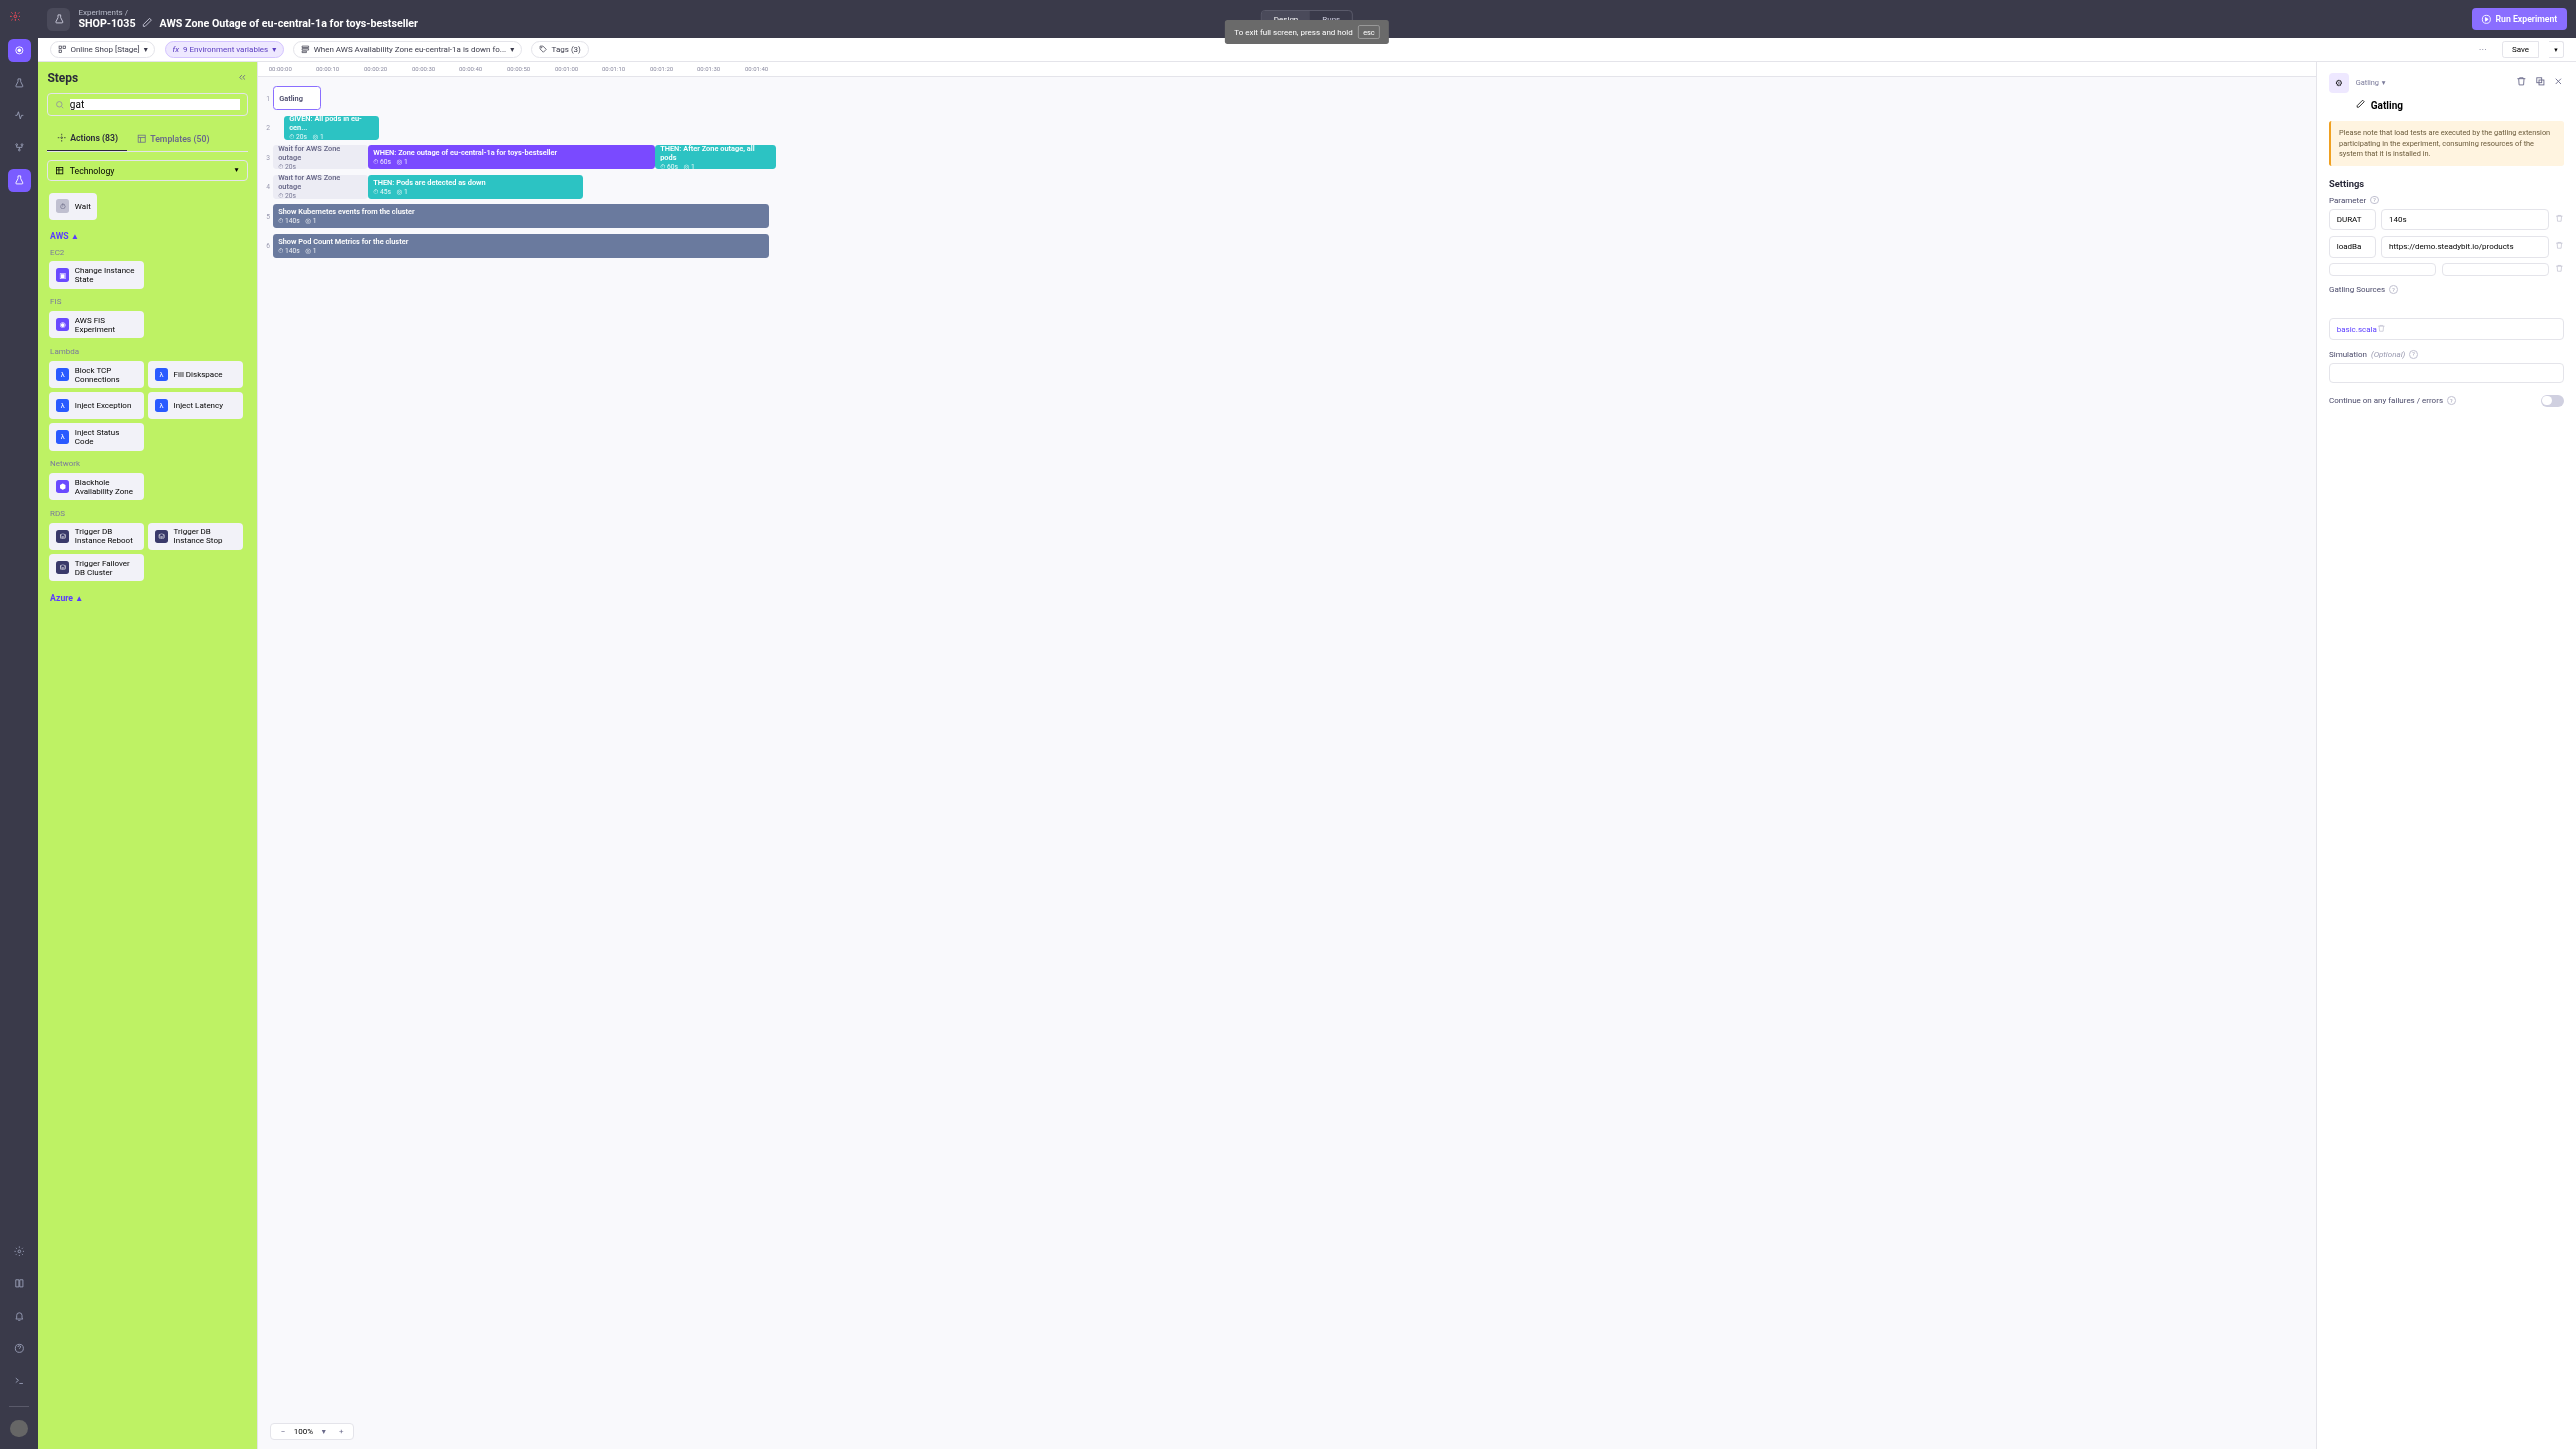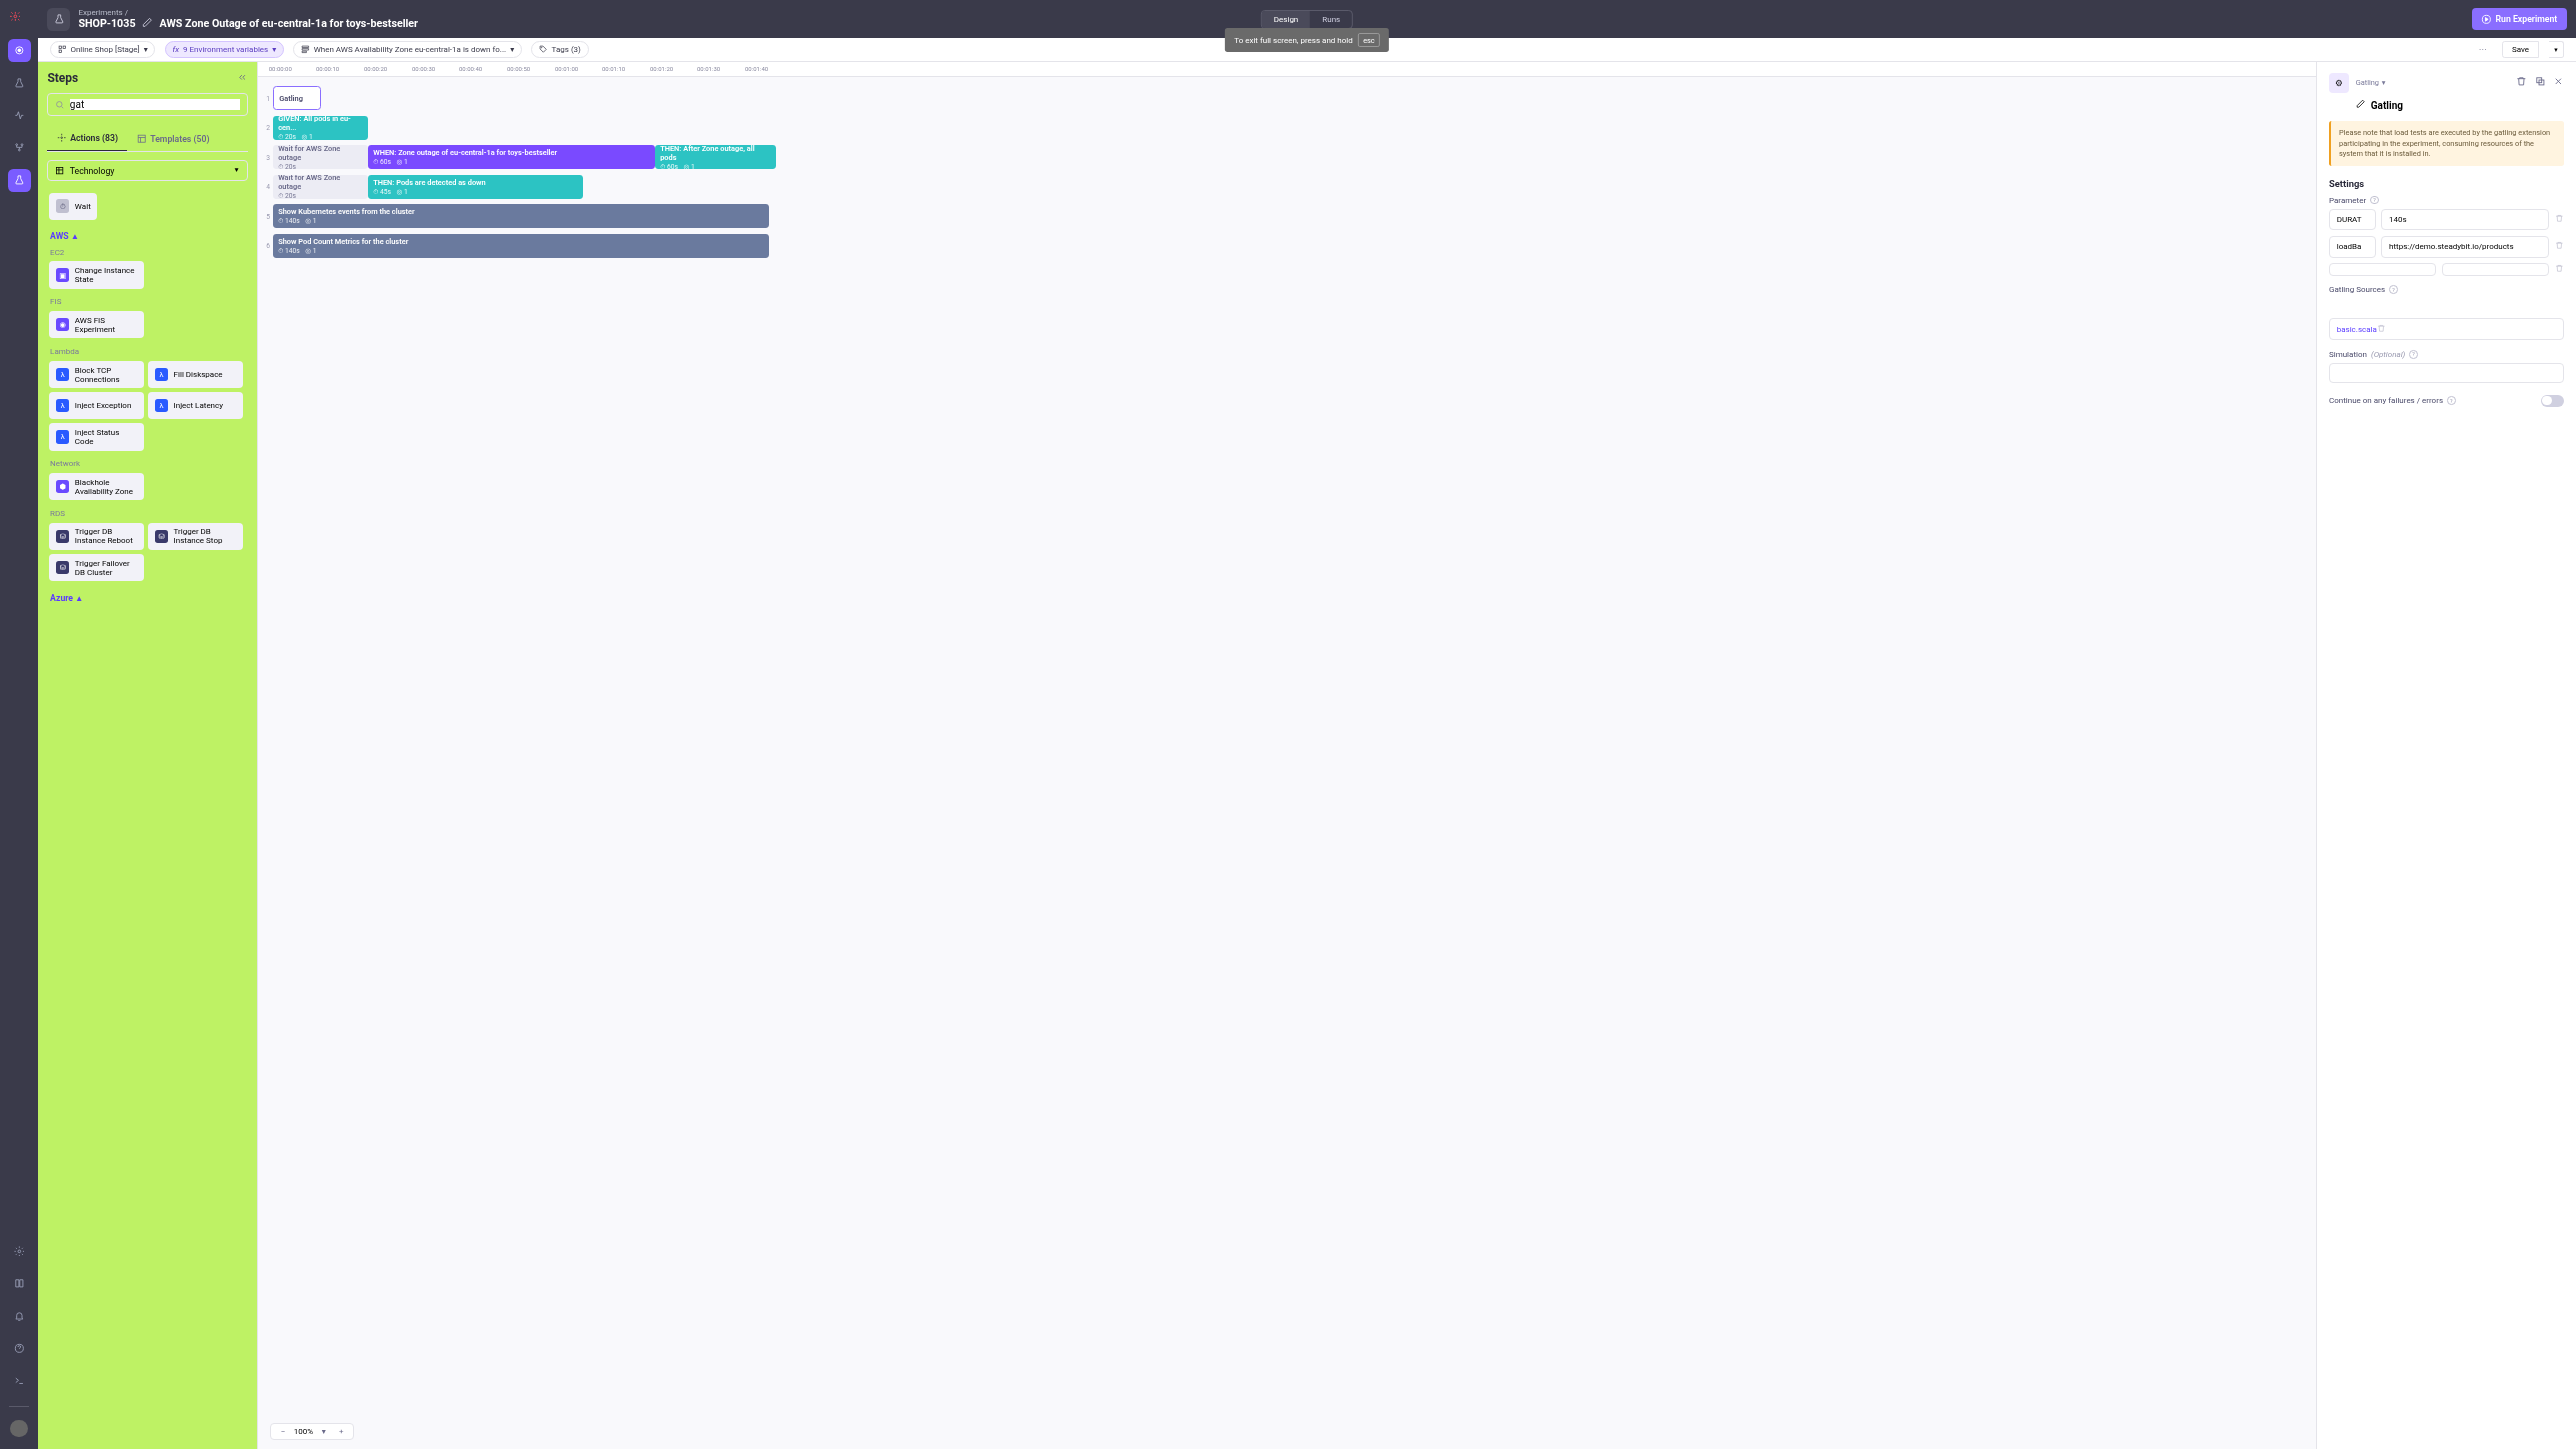--- a/index.html
+++ b/index.html
@@ -14,21 +14,21 @@
 .main { flex: 1; display: flex; flex-direction: column; }
 .header { height: 38px; background: #3a3a4a; color: #fff; display: flex; align-items: center; padding: 0 9.4px; gap: 8px; position: relative; }
 .header-icon-box { width: 23px; height: 23px; border-radius: 5.4px; background: #4a4a5a; display: flex; align-items: center; justify-content: center; }
 .header-breadcrumb { font-size: 8px; color: #b8bcca; }
 .header-title { font-size: 10.7px; font-weight: 700; display: flex; align-items: center; gap: 6.7px; }
 .header-edit { color: #cfcfe0; }
 .header-subtitle { font-size: 10.7px; font-weight: 700; }
 .header-tabs { position: absolute; left: 50%; transform: translateX(-50%); display: flex; border: 0.7px solid #5a5a6a; border-radius: 4px; overflow: hidden; }
 .header-tab { padding: 4px 12px; font-size: 8px; color: #cfcfe0; cursor: pointer; }
 .header-tab.active { background: #4a4a5a; color: #fff; }
-.fullscreen-hint { position: absolute; left: 50%; transform: translateX(-50%); top: 28px; background: #6a6a6a; color: #fff; font-size: 8px; padding: 5.4px 9.4px; border-radius: 2.7px; display: flex; align-items: center; gap: 5.4px; z-index: 100; text-align: right; }
+.fullscreen-hint { position: absolute; left: 50%; transform: translateX(-50%); top: 20px; background: #6a6a6a; color: #fff; font-size: 8px; padding: 5.4px 9.4px; border-radius: 2.7px; display: flex; align-items: center; gap: 5.4px; z-index: 100; text-align: right; }
 .fullscreen-hint kbd { border: 0.7px solid #999; padding: 1.3px 4px; border-radius: 2px; font-size: 7.4px; }
 .header-right { margin-left: auto; display: flex; align-items: center; gap: 6.7px; padding-left: 20px; }
 .btn-run { background: #8a6eff; color: #fff; border: none; padding: 5.4px 9.4px; border-radius: 4px; font-size: 8.7px; font-weight: 600; display: flex; align-items: center; gap: 4px; cursor: pointer; }
 .toolbar { height: 24px; background: #fff; border-bottom: 0.7px solid #e4e4ea; display: flex; align-items: center; padding: 0 12px; gap: 9.4px; font-size: 8px; color: #3a3a4a; }
 .toolbar-chip { display: flex; align-items: center; gap: 4px; padding: 2.7px 6.7px; border-radius: 9.4px; border: 0.7px solid #e4e4ea; cursor: pointer; }
 .toolbar-chip.purple { background: #eee8ff; border-color: #d4c4ff; color: #5a3cc0; }
 .toolbar-spacer { flex: 1; }
 .toolbar-dots { color: #8a8aa0; cursor: pointer; padding: 2.7px 5.4px; }
 .btn-save { border: 0.7px solid #e4e4ea; background: #fff; padding: 3.4px 9.4px; border-radius: 2.7px 0 0 2.7px; font-size: 8px; cursor: pointer; }
 .btn-save-dd { border: 0.7px solid #e4e4ea; border-left: none; background: #fff; padding: 3.4px 5.4px; border-radius: 0 2.7px 2.7px 0; font-size: 6.7px; cursor: pointer; }
@@ -372,21 +372,21 @@
               <div class="lane-num">1</div>
               <div class="lane-area">
                 <div class="step-block sb-outlined" style="left: 0px; width: 48px;">
                   <div>Gatling</div>
                 </div>
               </div>
             </div>
             <div class="lane">
               <div class="lane-num">2</div>
               <div class="lane-area">
-                <div class="step-block sb-teal" style="left: 0px; width: 95px;">
+                <div class="step-block sb-teal" style="left: 11px; width: 95px;">
                   <div>GIVEN: All pods in eu-cen...</div>
                   <div class="meta">
                     <span>⏱ 20s</span>
                     <span>◎ 1</span>
                   </div>
                 </div>
               </div>
             </div>
             <div class="lane">
               <div class="lane-num">3</div>

